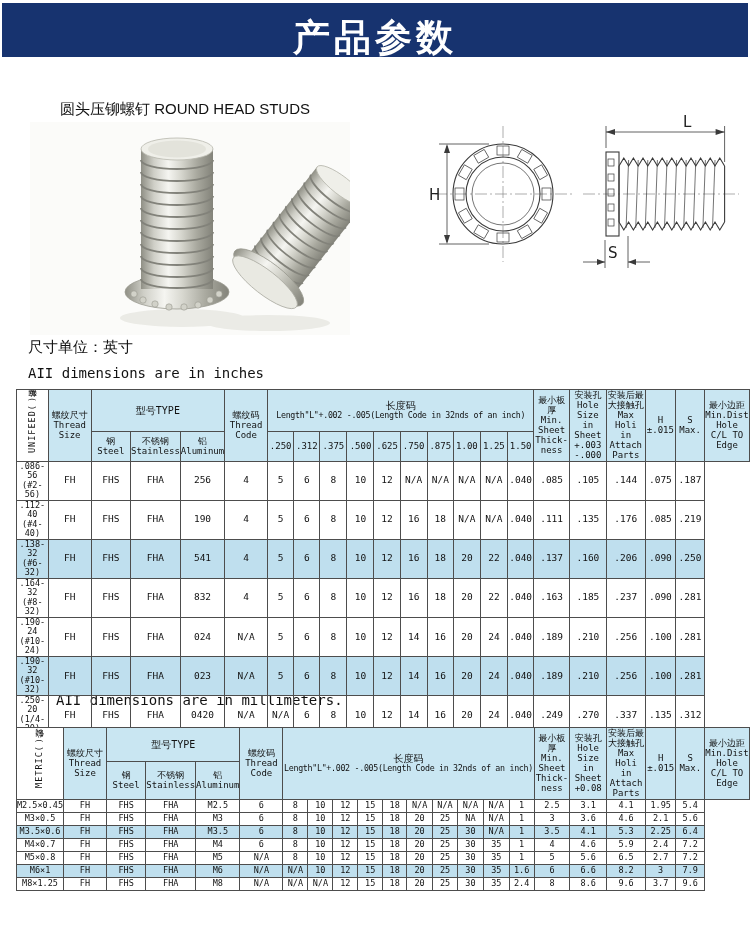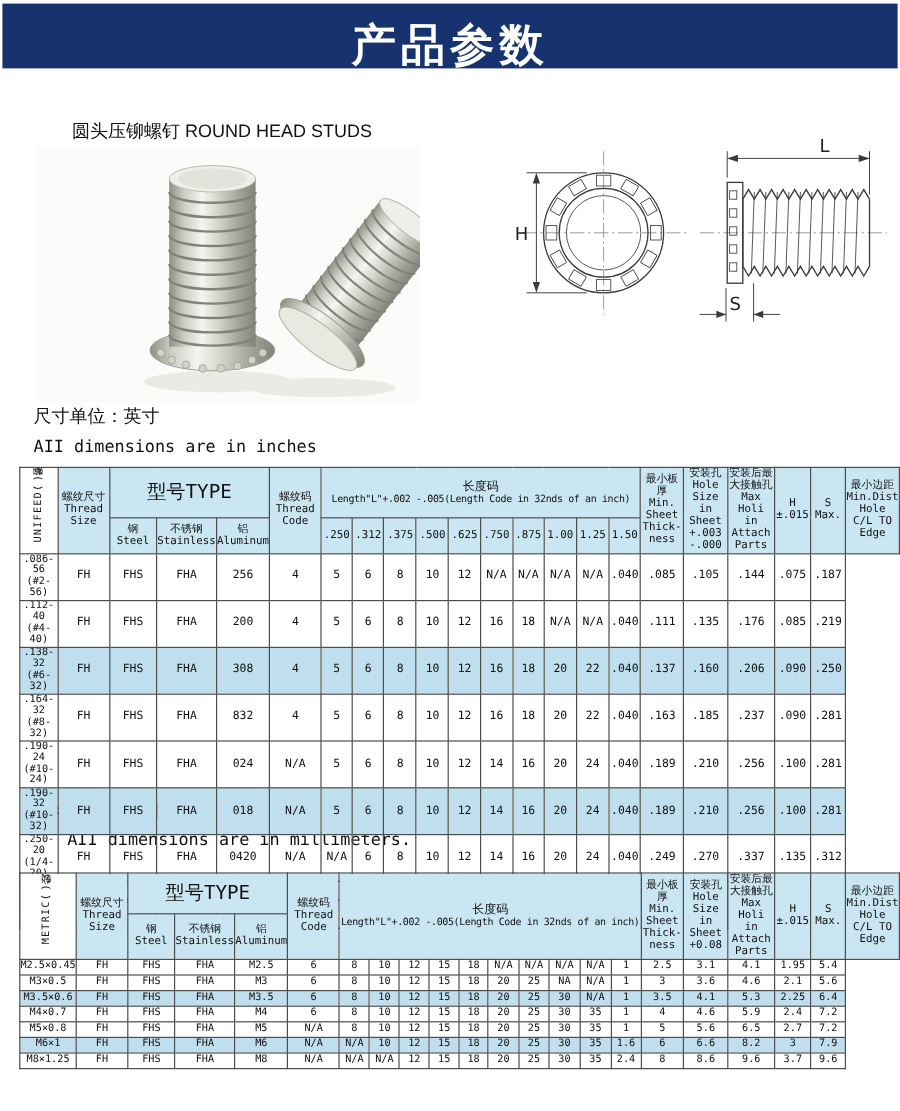--- a/index.html
+++ b/index.html
@@ -26,21 +26,21 @@
   
   .table-host{position:absolute;left:16px;}
   #table-host-0{top:389px;} #table-host-1{top:727px;}
   table.spec-table{border-collapse:collapse;table-layout:fixed;
        font-family:"DejaVu Sans Mono","Liberation Mono",monospace;}
   .spec-table th,.spec-table td{border:1px solid #4d4d4d;padding:0;text-align:center;
        vertical-align:middle;line-height:1.12;overflow:hidden;font-weight:normal;}
   .spec-table thead th{background:#c9e6f2;font-size:9px;}
   .spec-table thead th .cn{font-size:10px;}
   .spec-table thead th .len-en{font-size:8.3px;letter-spacing:-0.3px;}
-  .spec-table th.grp{font-size:16px;}
+  .spec-table th.grp{font-size:10px;}
   .spec-table th.side{background:#ffffff;}
   .spec-table th.side span{writing-mode:vertical-rl;transform:rotate(180deg);
        font-size:8.5px;letter-spacing:1px;display:inline-block;}
   .t0 tbody tr{height:23px;padding-left:32px;} .t0 tbody td{font-size:9.5px;}
   .t0 tbody td.size{font-size:8.5px;}
   .t0 thead tr.r1{height:38px;} .t0 thead tr.r2{height:27px;}
   .t1 tbody tr{height:13px;} .t1 tbody td{font-size:8.5px;}
   .t1 thead tr.r1{height:30px;} .t1 thead tr.r2{height:34px;}
   tr.hl td{background:#bfdfee;}
   
@@ -414,21 +414,21 @@
             <td>
               <div>FH</div>
             </td>
             <td>
               <div>FHS</div>
             </td>
             <td>
               <div>FHA</div>
             </td>
             <td>
-              <div>200</div>
+              <div>190</div>
             </td>
             <td>
               <div>4</div>
             </td>
             <td>
               <div>5</div>
             </td>
             <td>
               <div>6</div>
             </td>
@@ -480,21 +480,21 @@
             <td>
               <div>FH</div>
             </td>
             <td>
               <div>FHS</div>
             </td>
             <td>
               <div>FHA</div>
             </td>
             <td>
-              <div>308</div>
+              <div>541</div>
             </td>
             <td>
               <div>4</div>
             </td>
             <td>
               <div>5</div>
             </td>
             <td>
               <div>6</div>
             </td>
@@ -678,21 +678,21 @@
             <td>
               <div>FH</div>
             </td>
             <td>
               <div>FHS</div>
             </td>
             <td>
               <div>FHA</div>
             </td>
             <td>
-              <div>018</div>
+              <div>023</div>
             </td>
             <td>
               <div>N/A</div>
             </td>
             <td>
               <div>5</div>
             </td>
             <td>
               <div>6</div>
             </td>

